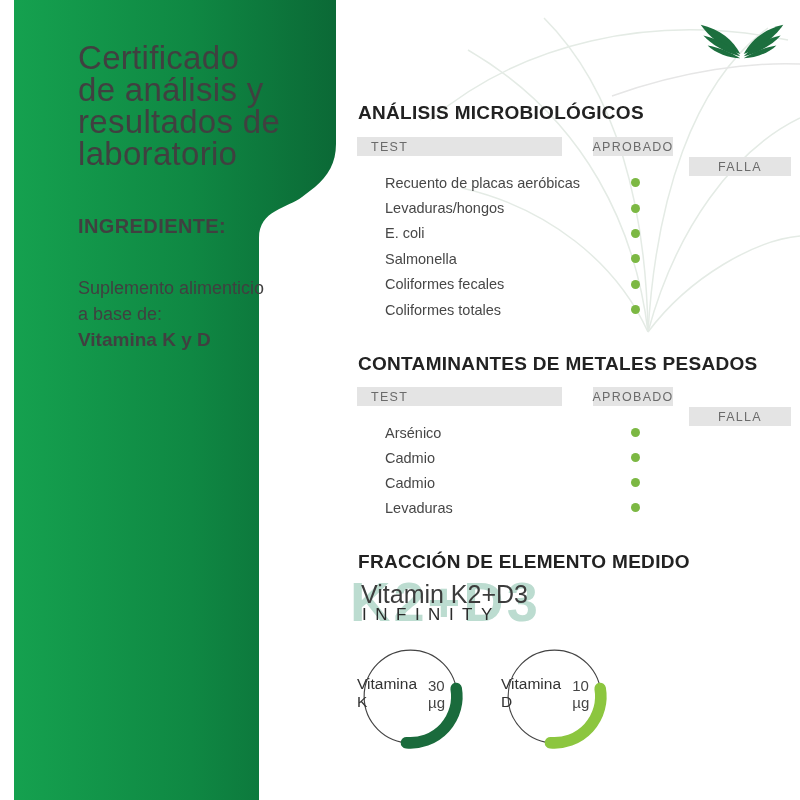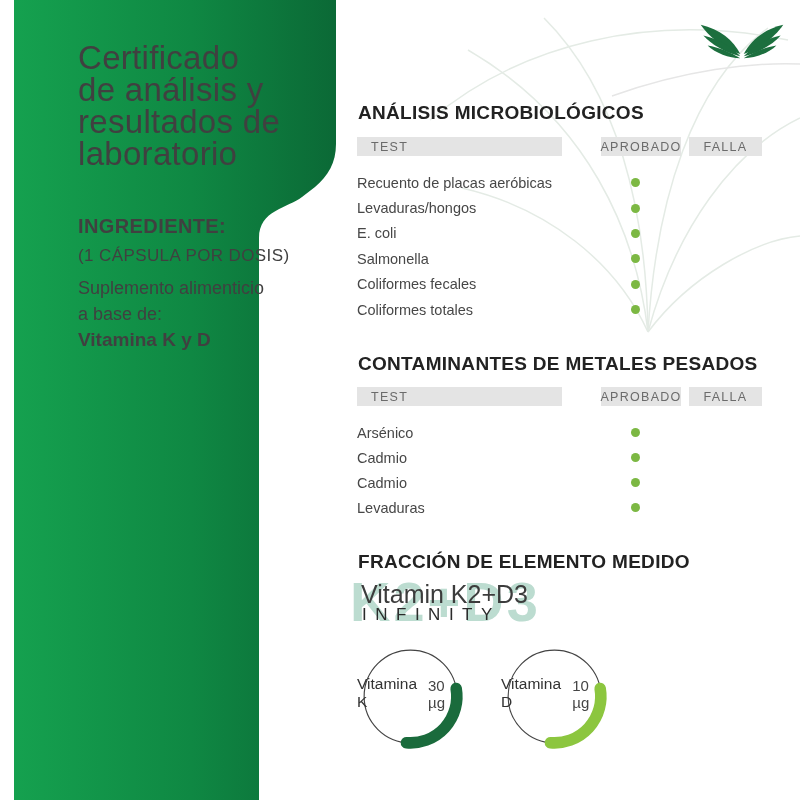--- a/index.html
+++ b/index.html
@@ -32,30 +32,30 @@
   #micro-title{top:102px;}
   #metals-title{top:353px;}
   #fraction-title{top:551px;}
 
   .thead{position:absolute;left:357px;width:419px;height:19px;z-index:2;}
   #micro-head{top:137px;}
   #metals-head{top:387px;}
   .hcell{position:absolute;top:0;height:19px;background:var(--header-cell-bg,#E4E4E4);
          color:#6B6B6B;font-size:12.5px;letter-spacing:1.3px;display:flex;align-items:center;}
   .hcell.test{left:0;width:205px;padding-left:14px;}
-  .hcell.aprobado{left:244px;width:80px;justify-content:center;}
-  .hcell.falla{left:332px;width:73px;justify-content:center;}
+  .hcell.aprobado{left:236px;width:80px;justify-content:center;}
+  .hcell.falla{left:332px;width:102px;justify-content:center;margin-top:20px;}
 
   .tbody{position:absolute;left:357px;width:419px;z-index:2;}
   #micro-body{top:170px;}
   #metals-body{top:420px;}
   #micro-body .trow{height:25.4px;}
   #metals-body .trow{height:25px;}
   .trow{position:relative;display:flex;align-items:center;}
-  .tname{margin-left:0;font-size:14.5px;color:#474747;}
+  .tname{margin-left:28px;font-size:14.5px;color:#474747;}
   .dot{position:absolute;left:274px;width:9px;height:9px;border-radius:50%;
        background:var(--dot-green,#7CB843);}
 
   
   #brand-watermark{left:350px;top:574px;z-index:1;font-size:56px;font-weight:bold;letter-spacing:3px;
                    color:var(--brand-watermark-teal,#BCDCD0);line-height:1;}
   #brand-name{left:361px;top:581px;z-index:2;font-size:25px;color:#3C3C3C;line-height:1.1;}
   #brand-subtitle{left:362px;top:605px;z-index:2;font-size:17px;color:#2B2B2B;letter-spacing:8.5px;}
 
   
@@ -97,21 +97,20 @@
     <path d="M14 0 H336 V144 C336 163 328 176 315 187 L302 197 C288 208 259 210 259 238 V800 H14 Z" fill="url(#panelGrad)"></path>
   </svg>
 
   <div id="panel-title" class="panel-text">
     <div>Certificado</div>
     <div>de análisis y</div>
     <div>resultados de</div>
     <div>laboratorio</div>
   </div>
   <div id="ingredient-heading" class="panel-text">INGREDIENTE:</div>
-  <div id="dose-note" class="panel-text">(1 CÁPSULA POR DOSIS)</div>
   <div id="base-line1" class="panel-text">Suplemento alimenticio</div>
   <div id="base-line2" class="panel-text">a base de:</div>
   <div id="base-vitamins" class="panel-text">Vitamina K y D</div>
 
   <svg id="logo" class="abs" viewBox="0 0 100 46" aria-hidden="true">
     <g id="wingR" fill="var(--logo-green,#1C6F3E)">
       <path d="M52 37 C60 21 76 8 98 3 C90 15 72 31 52 37 Z"></path>
       <path d="M52 39.5 C62 29 78 19 95 15.5 C86 26 68 36 52 39.5 Z"></path>
       <path d="M52 42 C63 35 77 29 90 27 C81 36 65 41.5 52 42 Z"></path>
     </g>

